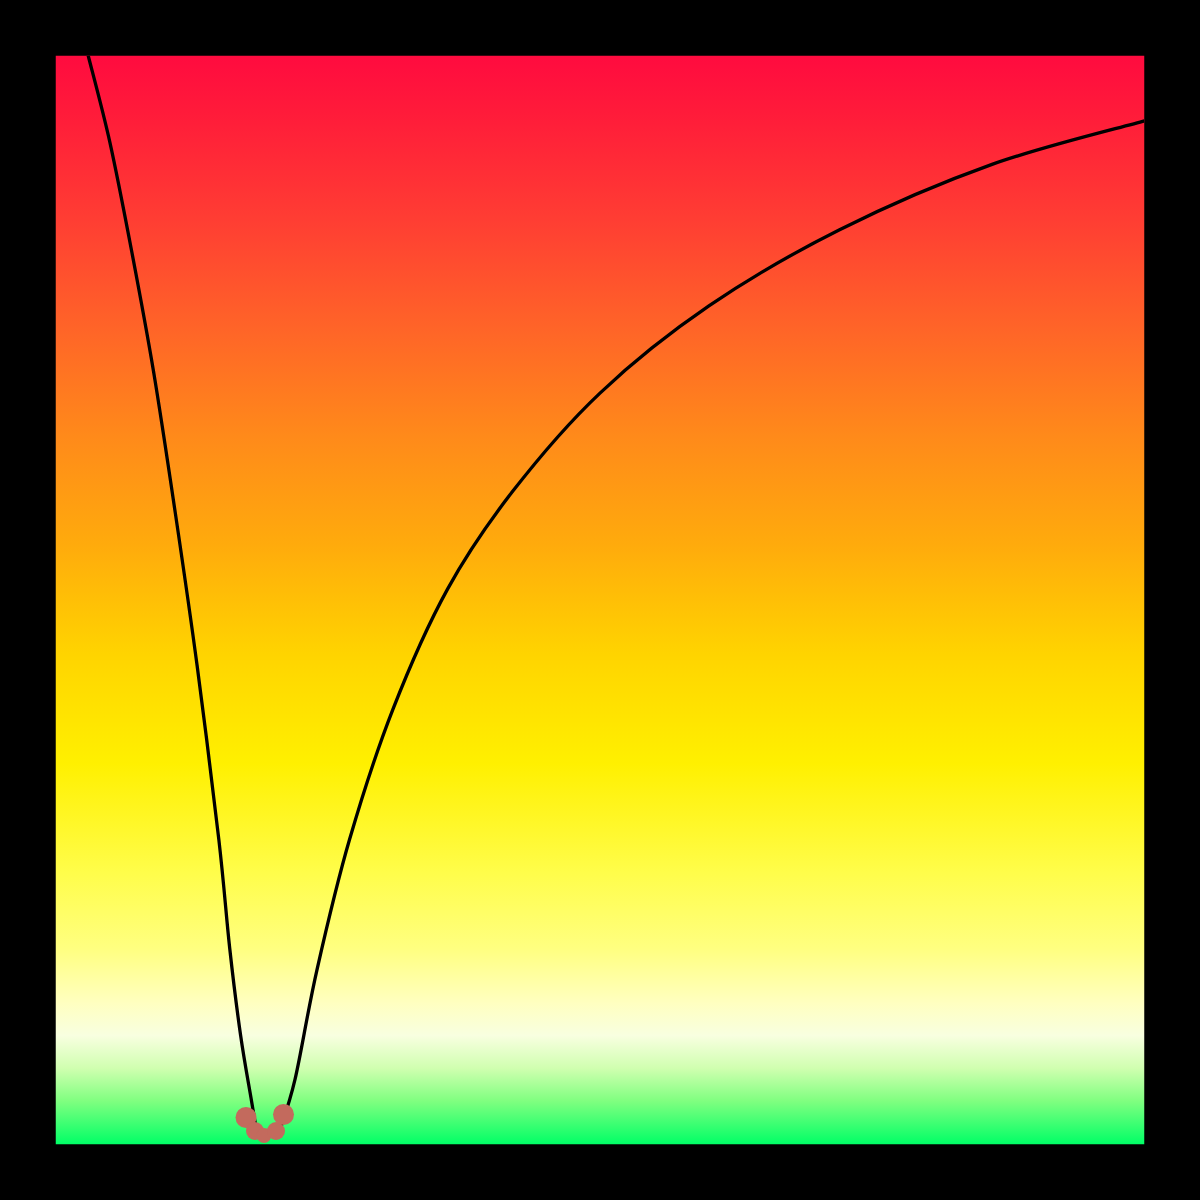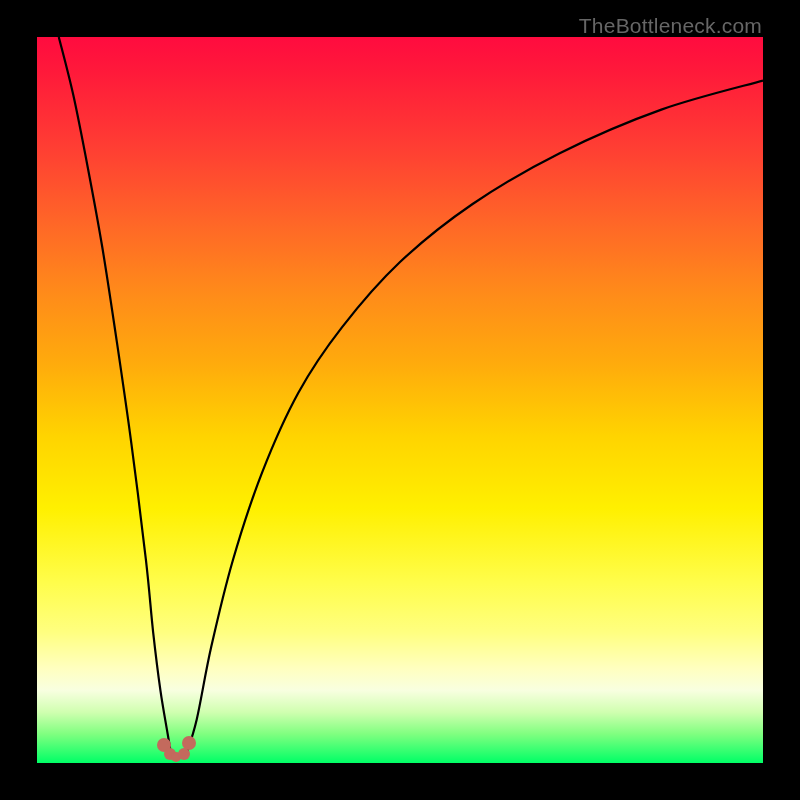--- a/index.html
+++ b/index.html
@@ -91,14 +91,13 @@
       <path id="right-curve-path" fill="none" stroke-width="2.2" d="M 148.82999999999998 718.74 C 150.64499999999998 712.69, 155.485 700.59, 159.72 682.44 C 163.95499999999998 664.2900000000001, 168.18999999999997 636.46, 174.23999999999998 609.84 C 180.29 583.22, 187.55 551.76, 196.02 522.72 C 204.49 493.68, 214.17000000000002 463.42999999999995, 225.06 435.59999999999997 C 235.95 407.77, 248.05 379.94, 261.36 355.74 C 274.67 331.54, 287.98 312.18, 304.92 290.40000000000003 C 321.86 268.62000000000006, 341.22 245.63000000000005, 363 225.06000000000006 C 384.78 204.49000000000007, 408.97999999999996 185.13000000000002, 435.59999999999997 166.98000000000002 C 462.21999999999997 148.83, 491.26 131.88999999999996, 522.72 116.15999999999997 C 554.1800000000001 100.42999999999996, 590.48 84.7, 624.36 72.60000000000002 C 658.24 60.500000000000036, 709.06 48.400000000000055, 726 43.56000000000006" stroke="#000000"></path>
     </svg>
     <div class="dots" id="dots-layer">
         <div class="dot" style="left: 127.05px; top: 707.85px; width: 14px; height: 14px; background: rgb(195, 106, 93);"></div>
         <div class="dot" style="left: 132.858px; top: 717.288px; width: 12px; height: 12px; background: rgb(195, 106, 93);"></div>
         <div class="dot" style="left: 139.392px; top: 720.192px; width: 10px; height: 10px; background: rgb(195, 106, 93);"></div>
         <div class="dot" style="left: 147.378px; top: 716.562px; width: 12px; height: 12px; background: rgb(195, 106, 93);"></div>
         <div class="dot" style="left: 152.46px; top: 705.672px; width: 14px; height: 14px; background: rgb(195, 106, 93);"></div>
       </div>
   </div>
-  <div class="watermark">TheBottleneck.com</div>
 </div>
 
 </body></html>

